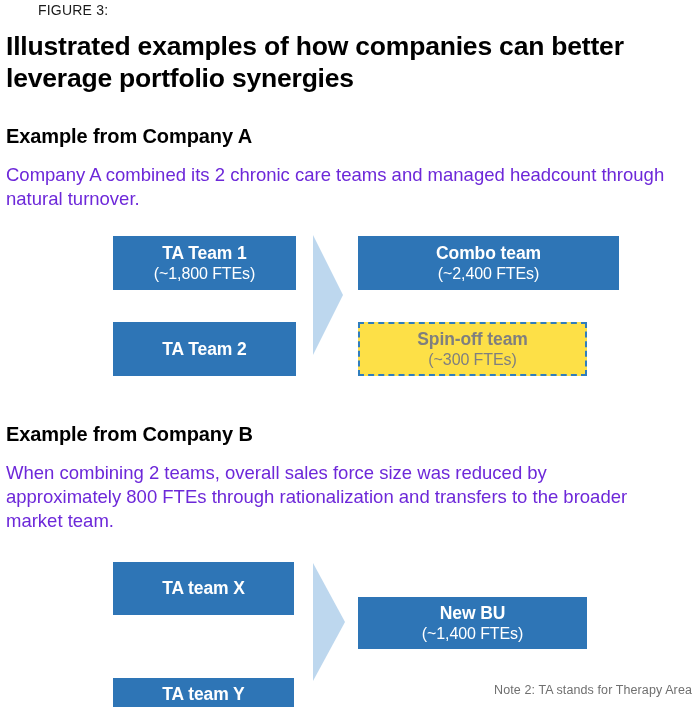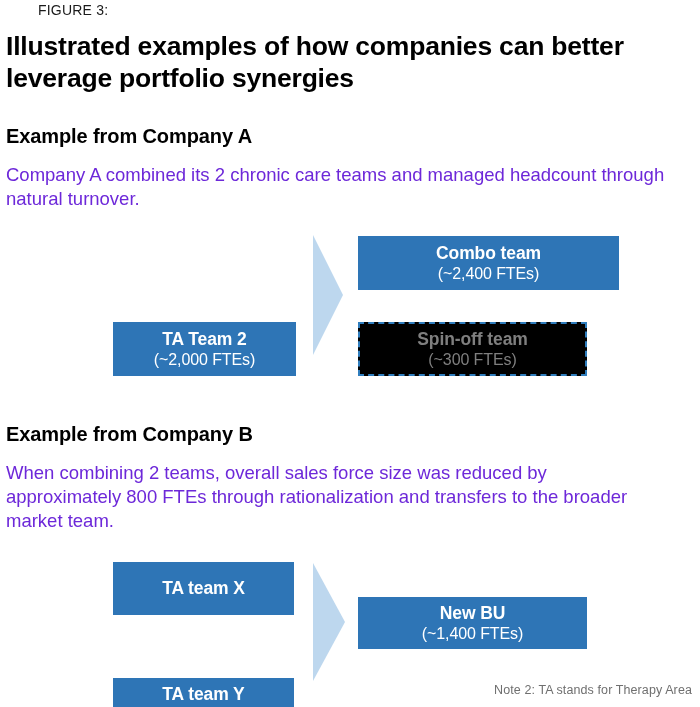--- a/index.html
+++ b/index.html
@@ -89,21 +89,21 @@
     letter-spacing: -0.1px;
   }
   .box .b-sub {
     font-size: 16px;
     font-weight: normal;
     line-height: 20px;
     letter-spacing: -0.1px;
   }
 
   .box.dashed {
-    background: #000000;
+    background: #fde047;
     border: 2px dashed #2f7dbd;
     color: #7f7f7f;
   }
   .box.dashed .b-title { color: #7f7f7f; }
   .box.dashed .b-sub { color: #7f7f7f; }
 
   
   .a .box-left-1 { left: 113px; top: 6px;  width: 183px; height: 54px; }
   .a .box-left-2 { left: 113px; top: 92px; width: 183px; height: 54px; }
   .a .box-right-1 { left: 358px; top: 6px;  width: 261px; height: 54px; }
@@ -135,24 +135,27 @@
 
 <div class="figure-label">FIGURE 3:</div>
 
 <div class="headline">Illustrated examples of how companies can better leverage portfolio synergies</div>
 
 <div class="section-title a">Example from Company A</div>
 <div class="body-text a">Company A combined its 2 chronic care teams and managed headcount through natural turnover.</div>
 
 <div class="diagram a">
 
+  <div class="box box-left-1">
+    <span class="b-title">TA Team 1</span>
+    <span class="b-sub">(~1,800 FTEs)</span>
+  </div>
 
   <div class="box box-left-2">
     <span class="b-title">TA Team 2</span>
-    <span class="b-sub">(~2,000 FTEs)</span>
   </div>
 
   <svg class="arrow" viewBox="0 0 40 130" preserveAspectRatio="none">
     <polygon points="5,5 5,125 35,65" fill="#bdd7ee"></polygon>
   </svg>
 
   <div class="box box-right-1">
     <span class="b-title">Combo team</span>
     <span class="b-sub">(~2,400 FTEs)</span>
   </div>

